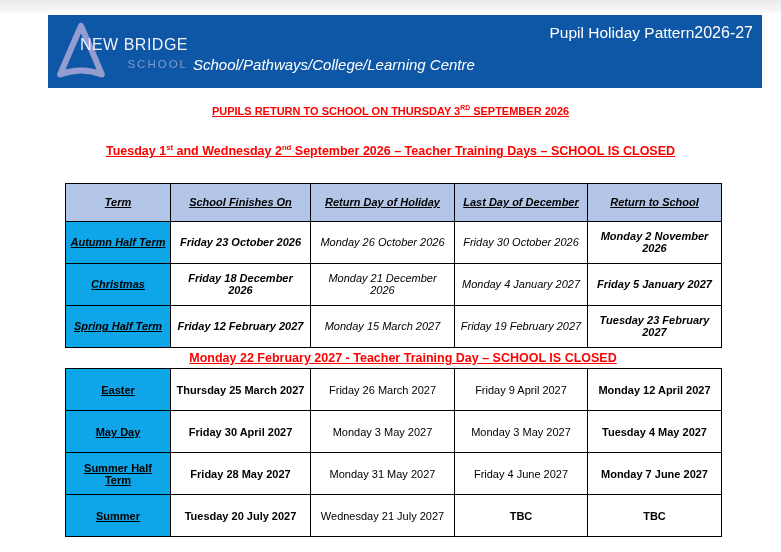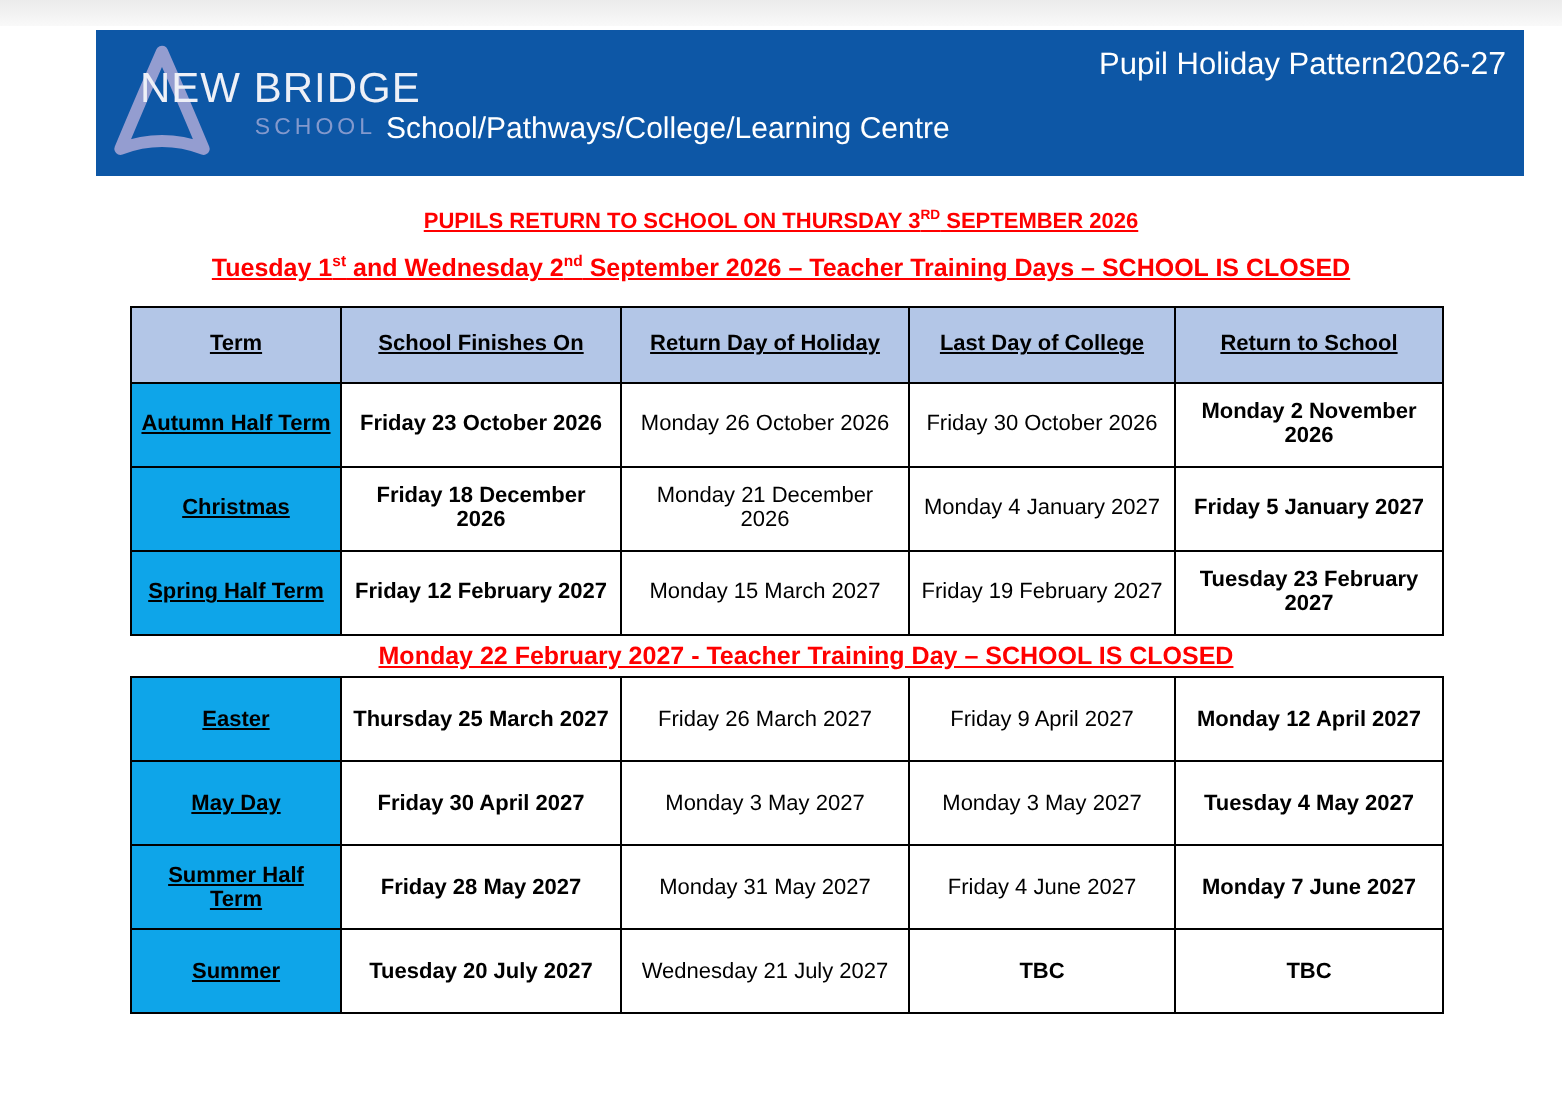--- a/index.html
+++ b/index.html
@@ -11,53 +11,54 @@
 
   
   .header-bar {
     margin-left:48px; margin-top:2px; width:714px; height:73px;
     background:#0d57a6; display:flex; align-items:stretch;
   }
   .logo { position:relative; width:145px; flex:0 0 145px; }
   .logo svg { position:absolute; left:7px; top:3px; }
   .logo-text { position:absolute; left:22px; top:19px; width:118px; text-align:right; }
   .logo-name {
-    color:#eef0f7; font-size:21px; font-weight:400; letter-spacing:0.5px;
+    color:#eef0f7; font-size:16px; font-weight:400; letter-spacing:0.5px;
     white-space:nowrap; line-height:22px;
   }
   .logo-sub {
     color:#8399cd; font-size:11.5px; letter-spacing:2px; line-height:13px;
     margin-top:2px;
   }
   .header-subtitle {
     align-self:flex-end; padding-bottom:15px; color:#ffffff; font-size:15px;
     white-space:nowrap;
+    font-style:italic;
   }
   .header-right {
     margin-left:auto; display:flex; flex-direction:row;
     justify-content:space-between; text-align:right;
     padding:9px 9px 12px 0; color:#ffffff;
   }
   .doc-title { font-size:15.5px; }
   .doc-year  { font-size:16px; }
 
   
   .notice { text-align:center; color:#ff0000; font-weight:bold; line-height:1.15; }
   .notice .u { text-decoration:underline; }
   .notice sup { font-size:0.62em; }
   .notice-1 { margin-top:16px; font-size:11px; }
-  .notice-2 { margin-top:10px; font-size:12.5px; }
+  .notice-2 { margin-top:27px; font-size:12.5px; }
   .notice-3 { margin:3px 0 3px 0; font-size:12.5px;padding-left:25px; }
 
   
   table.holiday {
     border-collapse:collapse; table-layout:fixed;
     margin-left:65px; width:656px;
   }
-  .t1 { margin-top:11px; }
+  .t1 { margin-top:24px;font-style:italic; }
   .t2 { margin-top:0px; }
   table.holiday th, table.holiday td {
     border:1.7px solid #000; text-align:center; vertical-align:middle;
     font-size:11px; padding:2px 4px; color:#000; overflow:hidden;
   }
   table.holiday th {
     background:#b3c6e7; font-weight:bold; text-decoration:underline; height:33px;
   }
   table.holiday td { height:37px; }
   td.term { background:#0ea5e9; font-weight:bold; text-decoration:underline; }
@@ -99,21 +100,21 @@
         <col style="width:140px">
         <col style="width:144px">
         <col style="width:133px">
         <col style="width:134px">
       </colgroup>
     <tbody>
         <tr>
       <th>Term</th>
       <th>School Finishes On</th>
       <th>Return Day of Holiday</th>
-      <th>Last Day of College</th>
+      <th>Last Day of December</th>
       <th>Return to School</th>
     </tr>
     <tr>
       <td class="term">Autumn Half Term</td>
       <td class="b">Friday 23 October 2026</td>
       <td>Monday 26 October 2026</td>
       <td>Friday 30 October 2026</td>
       <td class="b">Monday 2 November 2026</td>
     </tr>
     <tr>

